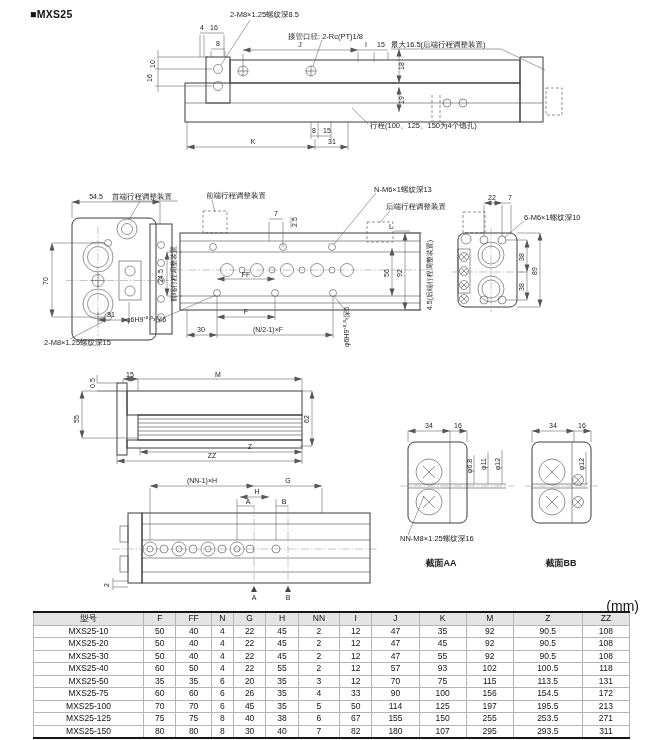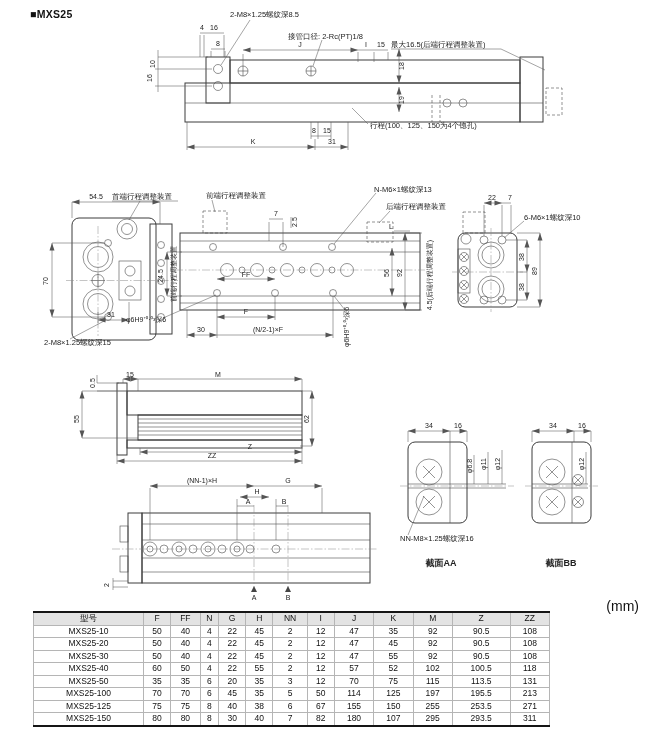--- a/index.html
+++ b/index.html
@@ -9,21 +9,21 @@
   .ol{fill:none;stroke:#3c3c3c;stroke-width:1}
   .tl{fill:none;stroke:#4a4a4a;stroke-width:.6}
   .dl{fill:none;stroke:#5a5a5a;stroke-width:.55}
   .dash{stroke-dasharray:3 2}
   .cl{fill:none;stroke:#8a8a8a;stroke-width:.5;stroke-dasharray:8 2 1.5 2}
   .dt{font:7px "Liberation Sans",sans-serif;fill:#222}
   .lb{font:7.5px "Liberation Sans",sans-serif;fill:#222}
   .cap{font:700 9px "Liberation Sans",sans-serif;fill:#222}
   .mid{text-anchor:middle}
   .unit{position:absolute;top:598px;right:7px;font-size:14px}
-  .tablewrap{position:absolute;left:33px;top:611px;width:517px}
+  .tablewrap{position:absolute;left:33px;top:611px;width:597px}
   table{width:100%;border-collapse:collapse;border-top:2px solid #151515;border-bottom:2px solid #151515;font-size:8.5px}
   th,td{border:1px solid #b5b5b5;text-align:center;padding:0;height:11.5px;line-height:11.5px;font-weight:400;white-space:nowrap}
   thead th{background:#e3e3e3}
 </style>
 </head>
 <body>
 
 <div class="title">■MXS25</div>
 
 <svg width="646" height="608" viewBox="0 0 646 608">
@@ -426,41 +426,56 @@
         <tr>
           <td>MXS25-40</td>
           <td>60</td>
           <td>50</td>
           <td>4</td>
           <td>22</td>
           <td>55</td>
           <td>2</td>
           <td>12</td>
           <td>57</td>
-          <td>52</td>
+          <td>93</td>
           <td>102</td>
           <td>100.5</td>
           <td>118</td>
         </tr>
         <tr>
           <td>MXS25-50</td>
           <td>35</td>
           <td>35</td>
           <td>6</td>
           <td>20</td>
           <td>35</td>
           <td>3</td>
           <td>12</td>
           <td>70</td>
           <td>75</td>
           <td>115</td>
           <td>113.5</td>
           <td>131</td>
         </tr>
         <tr>
+          <td>MXS25-75</td>
+          <td>60</td>
+          <td>60</td>
+          <td>6</td>
+          <td>26</td>
+          <td>35</td>
+          <td>4</td>
+          <td>33</td>
+          <td>90</td>
+          <td>100</td>
+          <td>156</td>
+          <td>154.5</td>
+          <td>172</td>
+        </tr>
+        <tr>
           <td>MXS25-100</td>
           <td>70</td>
           <td>70</td>
           <td>6</td>
           <td>45</td>
           <td>35</td>
           <td>5</td>
           <td>50</td>
           <td>114</td>
           <td>125</td>

